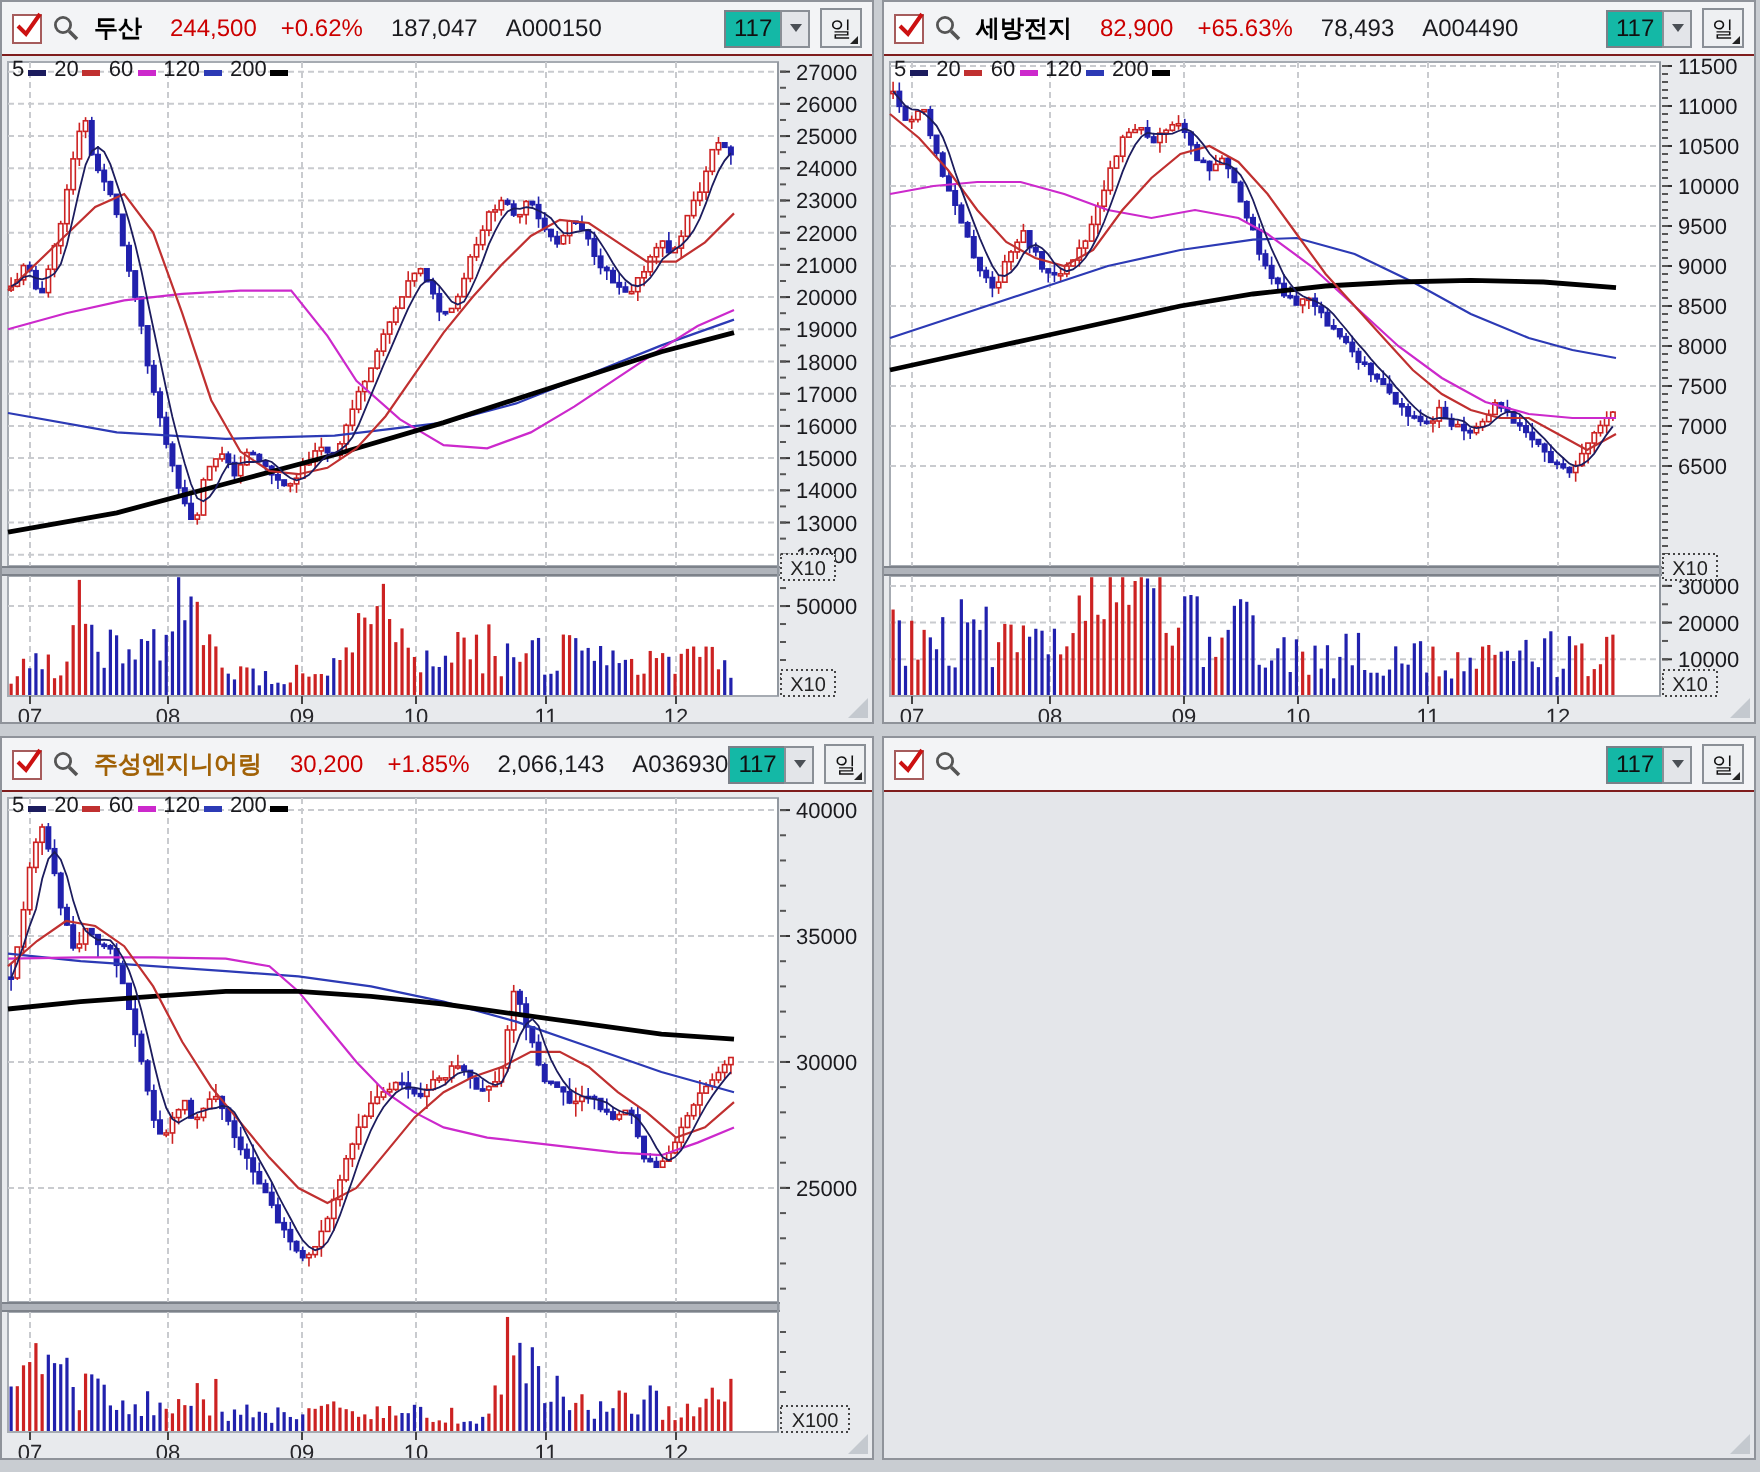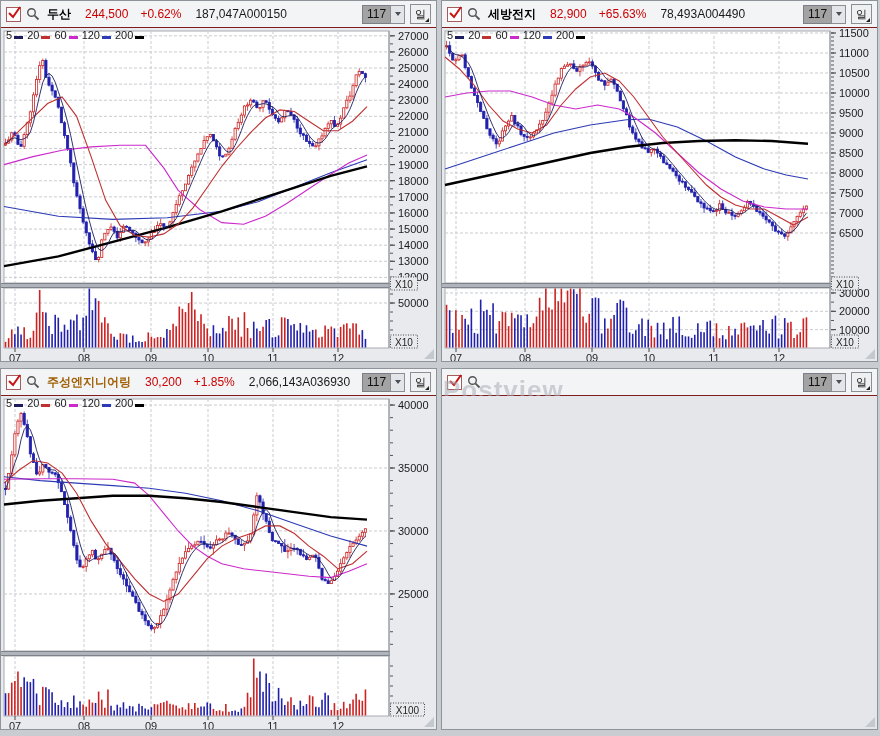--- a/index.html
+++ b/index.html
@@ -24,26 +24,26 @@
     white-space:nowrap;
   }
   .cb{width:13px;height:13px;background:#fff;border:1px solid #a65c5c;
       margin-left:5px;position:relative;flex:0 0 auto;cursor:pointer}
   .cb svg{position:absolute;left:0px;top:-2px;overflow:visible}
   .mag{margin-left:5px;flex:0 0 auto;cursor:pointer;display:inline-flex}
   .stock-name{margin-left:7px;font-weight:bold}
   .price,.chg{color:#cc0000;margin-left:14px}
   .chg{margin-left:12px}
   .vol{margin-left:14px}
-  .code{}
+  .code{margin-left:14px}
   .spacer{flex:1 1 auto}
   .spin{display:inline-flex;align-items:stretch;height:19px;flex:0 0 auto}
   .spin input{
     width:28px;height:19px;box-sizing:border-box;border:1px solid #7b8088;
-    border-right:none;background:#a3a3a3;font-size:12px;padding:0 2px 0 4px;
+    border-right:none;background:#14b8a6;font-size:12px;padding:0 2px 0 4px;
     font-family:inherit;color:#111;
   }
   .drop{
     width:15px;height:19px;box-sizing:border-box;border:1px solid #8a8f96;
     background:#e3e5e9;display:flex;align-items:center;justify-content:center;
     padding:0;cursor:pointer;
   }
   .arr{width:0;height:0;border-left:3px solid transparent;border-right:3px solid transparent;
        border-top:4px solid #4a4f55}
   .daybtn{
@@ -1621,16 +1621,15 @@
       </span>
     <span class="spacer"></span>
     <span class="spin">
         <input value="117" style="">
         <button class="drop">
           <span class="arr"></span>
         </button>
       </span>
     <button class="daybtn"><span>일</span><i class="corner"></i></button>
   </div>
-  <div class="watermark">Postview</div>
   <div class="emptybody"></div>
   <div class="grip"></div>
 </div>
 
 </body></html>

